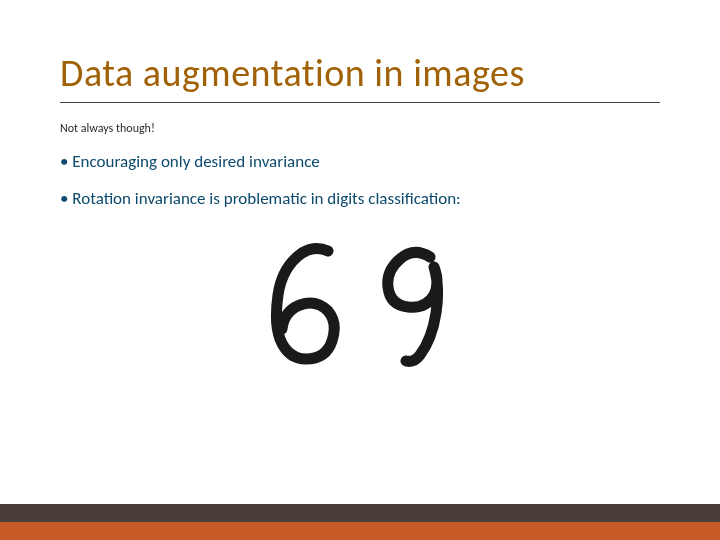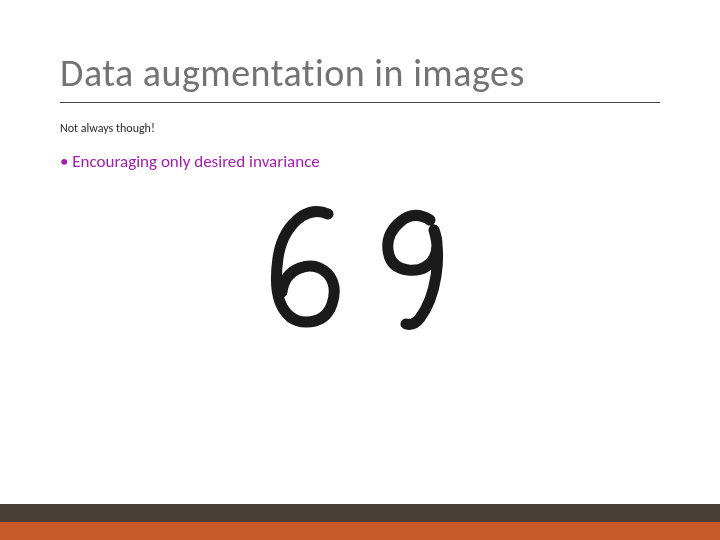--- a/index.html
+++ b/index.html
@@ -13,34 +13,34 @@
     }
     .slide {
       width: 100%;
       height: 100%;
       padding: 50px 60px 0 60px;
       position: relative;
     }
     .title {
       font-size: 38px;
       font-weight: 400;
-      color: #737373;
+      color: #a16207;
       border-bottom: 1px solid #444;
       padding-bottom: 6px;
       margin-bottom: 18px;
       letter-spacing: 0.5px;
     }
     .subtitle {
       font-size: 12px;
       color: #2b2b2b;
       margin-bottom: 16px;
     }
     .bullet {
       font-size: 17px;
-      color: #a21caf;
+      color: #0c4a6e;
       margin-bottom: 16px;
     }
     .bullet::before {
       content: "• ";
     }
     .digits-wrap {
       width: 100%;
       display: flex;
       justify-content: center;
       margin-top: 30px;
@@ -73,20 +73,21 @@
   </style>
 </head>
 <body>
 
 <div class="slide">
   <h1 class="title">Data augmentation in images</h1>
 
   <p class="subtitle">Not always though!</p>
 
   <p class="bullet">Encouraging only desired invariance</p>
+  <p class="bullet">Rotation invariance is problematic in digits classification:</p>
 
   <div class="digits-wrap">
     <div class="digits">
 
       <svg width="90" height="130" viewBox="0 0 90 130">
         <path d="M 68 12
                  Q 55 6 42 14
                  Q 22 28 18 56
                  Q 14 84 20 100
                  Q 28 120 46 120

